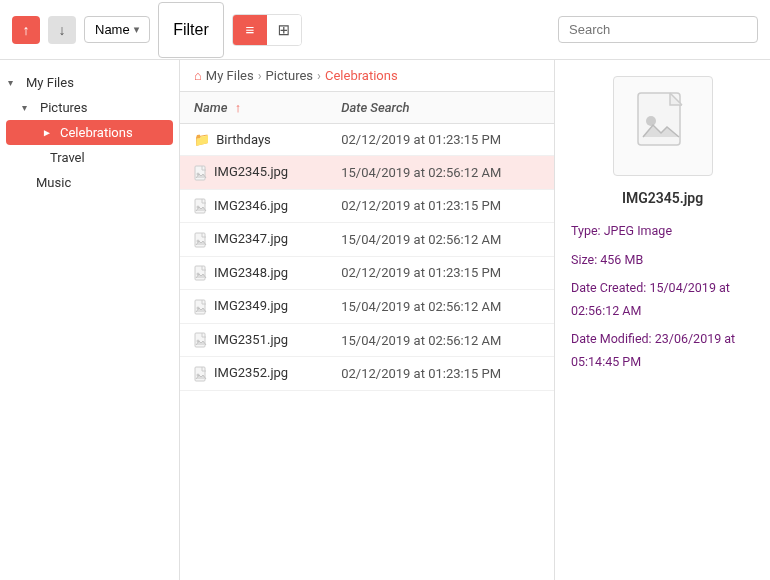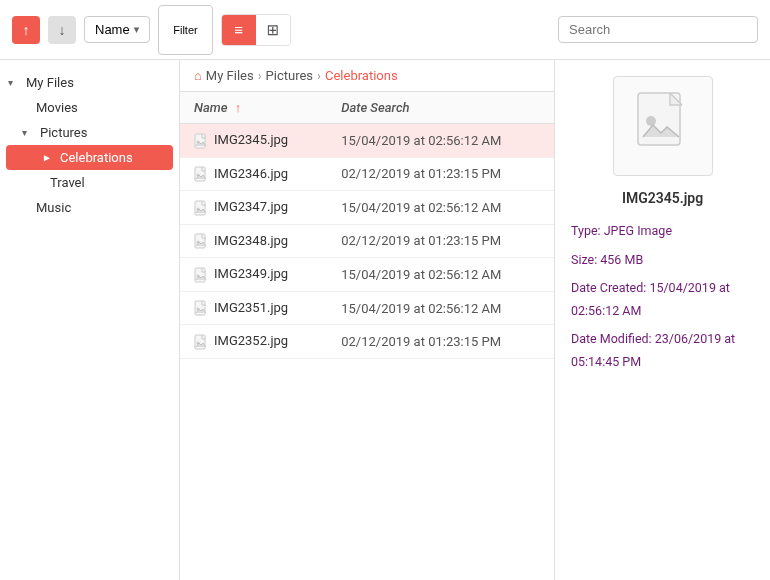--- a/index.html
+++ b/index.html
@@ -16,21 +16,21 @@
       background: #f05a4f; color: #fff; font-size: 14px; cursor: pointer;
       display: flex; align-items: center; justify-content: center;
     }
     .sort-name-btn {
       display: flex; align-items: center; gap: 4px;
       border: 1px solid #ccc; border-radius: 4px; background: #fff;
       padding: 5px 10px; cursor: pointer; font-size: 13px;
     }
     .filter-btn {
       border: 1px solid #ccc; border-radius: 4px; background: #fff;
-      padding: 18px 14px; cursor: pointer; font-size: 11px;
+      padding: 18px 14px; cursor: pointer; font-size: 16px;
     }
     .view-btns { display: flex; border: 1px solid #e0e0e0; border-radius: 4px; overflow: hidden; }
     .view-btn {
       width: 34px; height: 30px; border: none; cursor: pointer;
       display: flex; align-items: center; justify-content: center;
       font-size: 15px;
     }
     .view-btn.active { background: #f05a4f; color: #fff; }
     .view-btn.inactive { background: #fff; color: #555; }
     .spacer { flex: 1; }
@@ -127,24 +127,20 @@
 
 <div class="main">
 
   <div class="sidebar">
 
     <div class="tree-item">
       <span class="tree-arrow">▾</span>
       <span style="margin-left:4px;">My Files</span>
     </div>
 
-    <div class="tree-item tree-indent-1">
-      <span class="tree-arrow"></span>
-      <span>Movies</span>
-    </div>
 
     <div class="tree-item tree-indent-1">
       <span class="tree-arrow">▾</span>
       <span style="margin-left:4px;">Pictures</span>
     </div>
 
     <div class="tree-item tree-indent-2 selected">
       <span class="tree-arrow" style="color:#fff;">►</span>
       <span style="margin-left:4px;">Celebrations</span>
     </div>
@@ -174,20 +170,24 @@
       </div>
 
       <table class="file-table">
         <thead>
           <tr>
             <th>Name <span class="sort-indicator">↑</span></th>
             <th>Date Search</th>
           </tr>
         </thead>
         <tbody id="file-tbody">
+        <tr>
+              <td><span style="margin-right: 6px; color: rgb(153, 153, 153);">📁</span><span>Birthdays</span></td>
+              <td style="color: rgb(85, 85, 85);">02/12/2019 at 01:23:15 PM</td>
+            </tr>
             <tr class="selected">
               <td><span style="margin-right: 6px; color: rgb(187, 187, 187);"><svg width="14" height="16" viewBox="0 0 14 16" fill="none" style="vertical-align:middle;">
                     <rect x="1" y="1" width="10" height="14" rx="1" fill="#f5f5f5" stroke="#ccc" stroke-width="1"></rect>
                     <polyline points="8,1 8,5 12,5" fill="none" stroke="#ccc" stroke-width="1"></polyline>
                     <circle cx="4" cy="9" r="1.5" fill="#ccc"></circle>
                     <polyline points="2,13 5,9 7,11 9,9 12,13" fill="#ddd" stroke="#bbb" stroke-width="0.8"></polyline>
                   </svg></span><span>IMG2345.jpg</span></td>
               <td style="color: rgb(85, 85, 85);">15/04/2019 at 02:56:12 AM</td>
             </tr>
             <tr>

